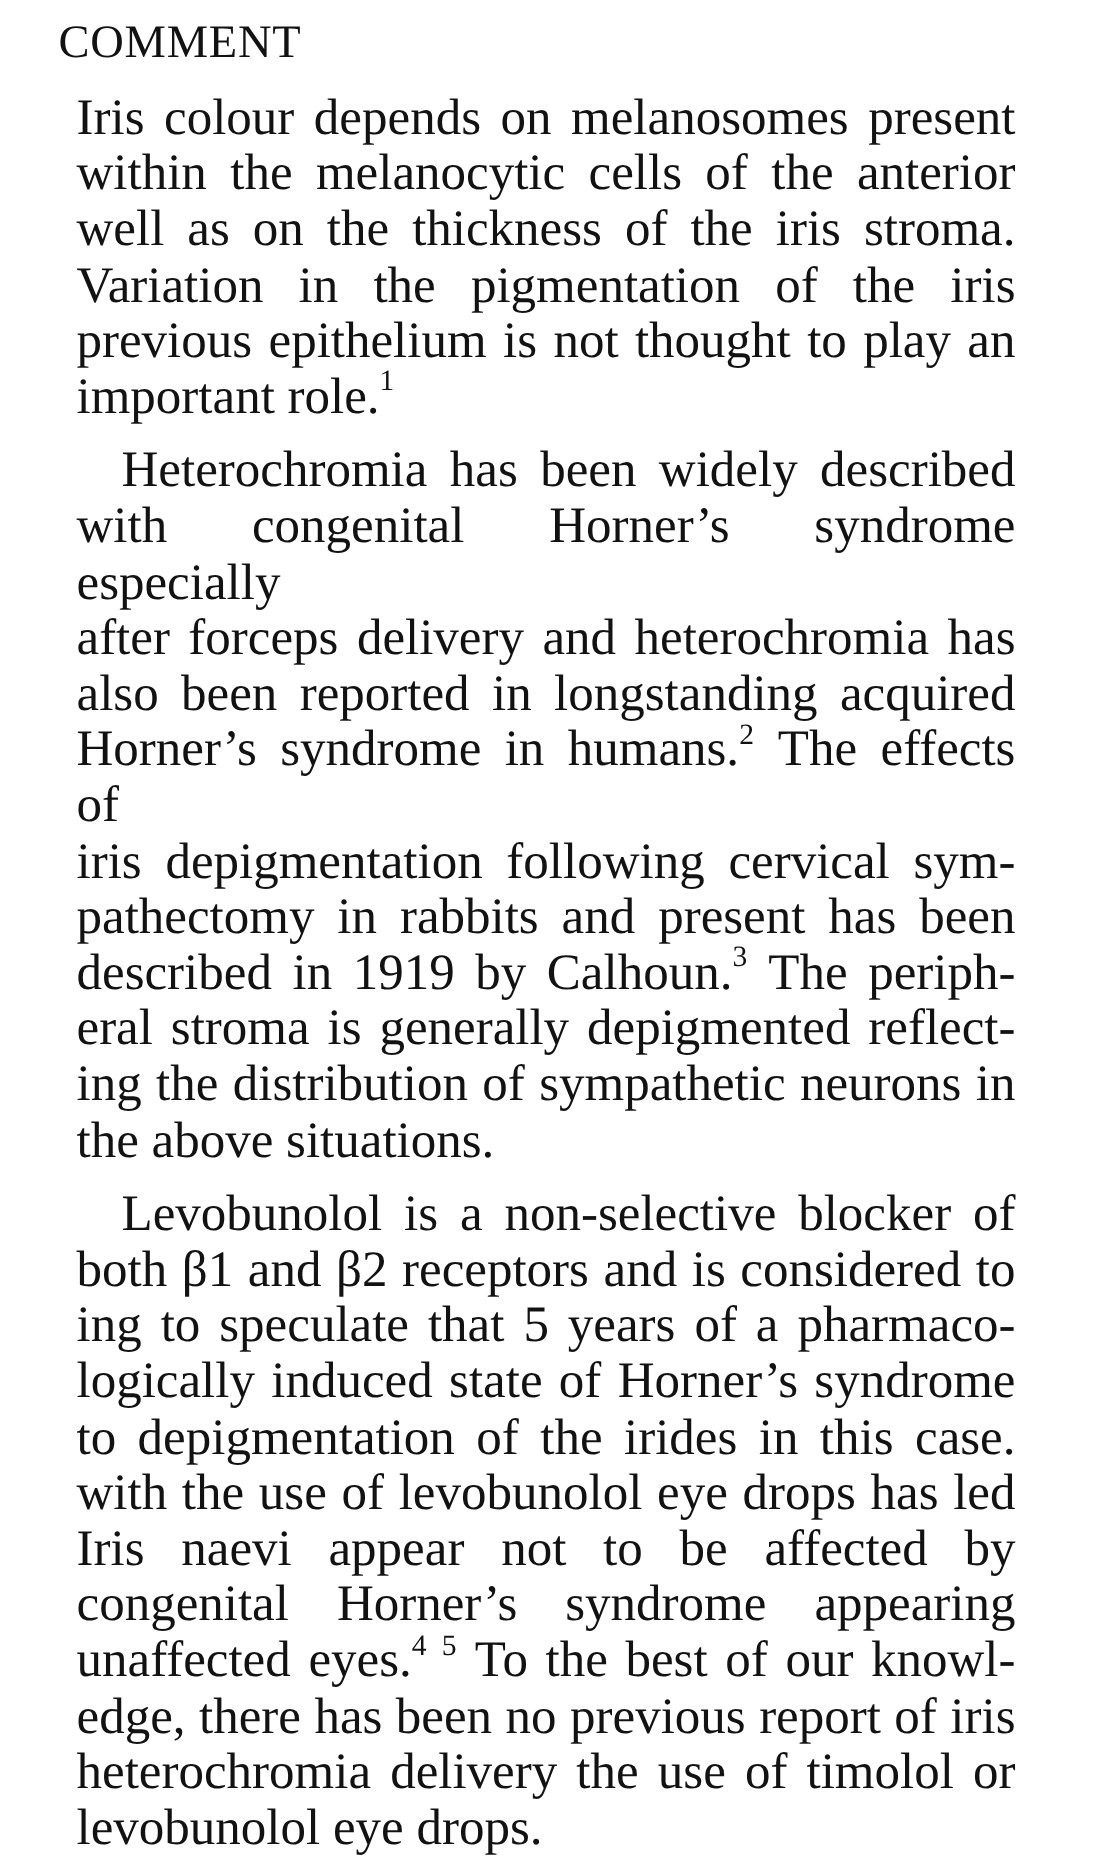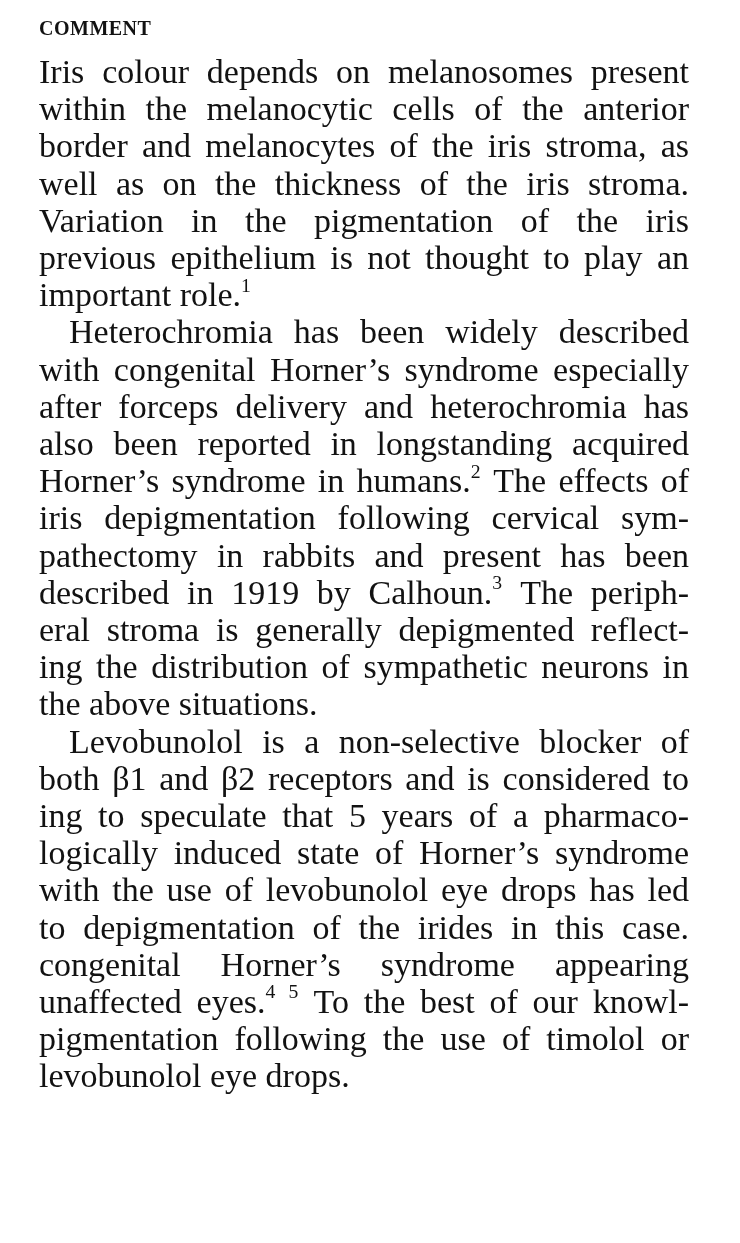--- a/index.html
+++ b/index.html
@@ -16,32 +16,32 @@
     font-family: "Liberation Serif", "DejaVu Serif", serif;
     color: #121212;
   }
   .text-block {
     position: absolute;
     left: 39px;
     top: 8px;
     width: 650px;
   }
   .section-heading {
-    font-size: 20px;
+    font-size: 31px;
     line-height: 40px;
     letter-spacing: 0.5px;
-    font-weight: bold;
+    font-weight: normal;
     margin: 0 0 5px 0;
   }
   .article-body {
     font-size: 34px;
     line-height: 37.2px;
   }
   .para {
-    margin: 0;
+    margin: 12px;
   }
   .line {
     white-space: normal;
     text-align: justify;
     text-align-last: justify;
   }
   .line.para-end {
     text-align-last: left;
   }
   .line.indented {
@@ -59,21 +59,20 @@
 </head>
 <body>
 
 <div class="page">
   <div class="text-block">
     <h2 class="section-heading">COMMENT</h2>
     <div class="article-body">
         <div class="para">
           <div class="line">Iris colour depends on melanosomes present</div>
           <div class="line">within the melanocytic cells of the anterior</div>
-          <div class="line">border and melanocytes of the iris stroma, as</div>
           <div class="line">well as on the thickness of the iris stroma.</div>
           <div class="line">Variation in the pigmentation of the iris</div>
           <div class="line">previous epithelium is not thought to play an</div>
           <div class="line para-end">important role.<sup>1</sup></div>
         </div>
         <div class="para">
           <div class="line indented">Heterochromia has been widely described</div>
           <div class="line">with congenital Horner’s syndrome especially</div>
           <div class="line">after forceps delivery and heterochromia has</div>
           <div class="line">also been reported in longstanding acquired</div>
@@ -83,22 +82,24 @@
           <div class="line">described in 1919 by Calhoun.<sup>3</sup> The periph-</div>
           <div class="line">eral stroma is generally depigmented reflect-</div>
           <div class="line">ing the distribution of sympathetic neurons in</div>
           <div class="line para-end">the above situations.</div>
         </div>
         <div class="para">
           <div class="line indented">Levobunolol is a non-selective blocker of</div>
           <div class="line">both β1 and β2 receptors and is considered to</div>
           <div class="line">ing to speculate that 5 years of a pharmaco-</div>
           <div class="line">logically induced state of Horner’s syndrome</div>
+          <div class="line">to depigmentation of the irides in this case.</div>
           <div class="line">with the use of levobunolol eye drops has led</div>
-          <div class="line">to depigmentation of the irides in this case.</div>
+          <div class="line">Iris naevi appear not to be affected by</div>
           <div class="line">congenital Horner’s syndrome appearing</div>
           <div class="line">unaffected eyes.<sup>4 5</sup> To the best of our knowl-</div>
-          <div class="line">pigmentation following the use of timolol or</div>
+          <div class="line">edge, there has been no previous report of iris</div>
+          <div class="line">heterochromia delivery the use of timolol or</div>
           <div class="line para-end">levobunolol eye drops.</div>
         </div>
       </div>
   </div>
 </div>
 
 </body></html>

